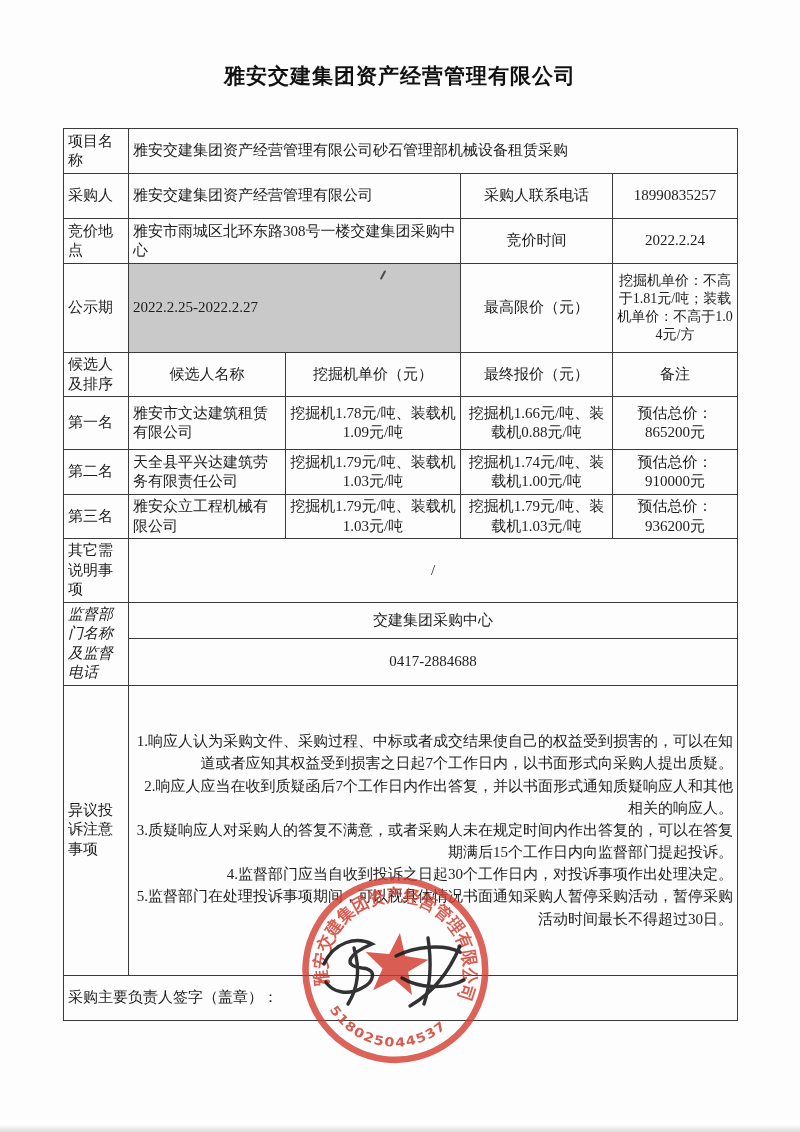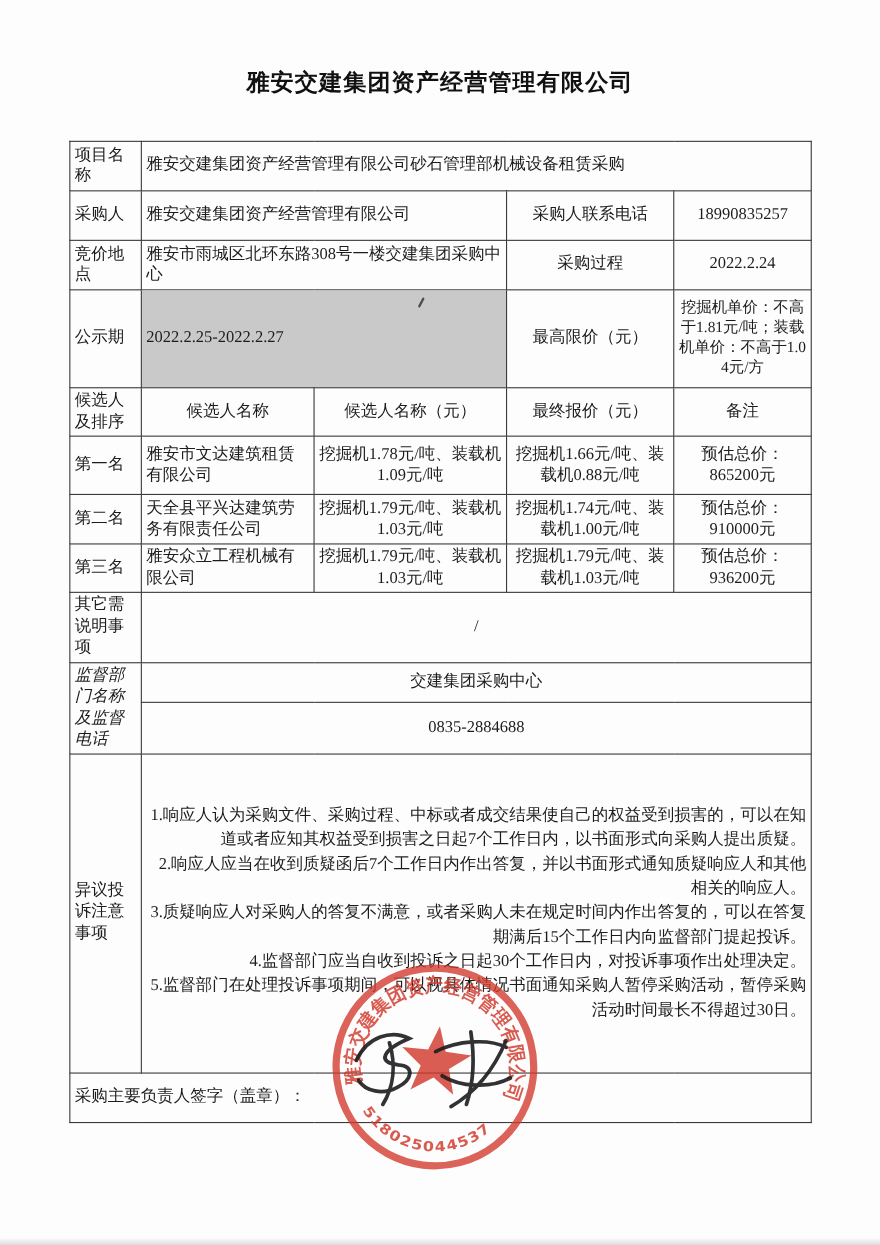--- a/index.html
+++ b/index.html
@@ -92,38 +92,38 @@
       <tr style="height:45px">
         <td class="lbl">采购人</td>
         <td class="left" colspan="2">雅安交建集团资产经营管理有限公司</td>
         <td class="center">采购人联系电话</td>
         <td class="center">18990835257</td>
       </tr>
 
       <tr style="height:45px">
         <td class="lbl">竞价地点</td>
         <td class="left" colspan="2">雅安市雨城区北环东路308号一楼交建集团采购中心</td>
-        <td class="center">采购过程</td>
+        <td class="center">竞价时间</td>
         <td class="center">2022.2.24</td>
       </tr>
 
       <tr style="height:89px">
         <td class="lbl">公示期</td>
         <td class="left gray" colspan="2">
           <span>2022.2.25-2022.2.27</span>
           <span class="pen-mark"></span>
         </td>
         <td class="center">最高限价（元）</td>
         <td class="center small-wrap">挖掘机单价：不高于1.81元/吨；装载机单价：不高于1.04元/方</td>
       </tr>
 
       <tr style="height:36px">
         <td class="lbl">候选人及排序</td>
         <td class="center">候选人名称</td>
-        <td class="center">候选人名称（元）</td>
+        <td class="center">挖掘机单价（元）</td>
         <td class="center">最终报价（元）</td>
         <td class="center">备注</td>
       </tr>
 
       <tr style="height:53px">
         <td class="lbl">第一名</td>
         <td class="left">雅安市文达建筑租赁有限公司</td>
         <td class="center">挖掘机1.78元/吨、装载机1.09元/吨</td>
         <td class="center">挖掘机1.66元/吨、装载机0.88元/吨</td>
         <td class="remark">预估总价：
@@ -151,21 +151,21 @@
       <tr style="height:46px">
         <td class="lbl">其它需说明事项</td>
         <td class="center" colspan="4">/</td>
       </tr>
 
       <tr style="height:33px">
         <td class="lbl-c" rowspan="2">监督部门名称及监督电话</td>
         <td class="center" colspan="4">交建集团采购中心</td>
       </tr>
       <tr style="height:42px">
-        <td class="center" colspan="4">0835-2884688</td>
+        <td class="center" colspan="4">0417-2884688</td>
       </tr>
 
       <tr style="height:290px">
         <td class="lbl">异议投诉注意事项</td>
         <td class="objection-cell" colspan="4">
           <div class="obj-item">1.响应人认为采购文件、采购过程、中标或者成交结果使自己的权益受到损害的，可以在知道或者应知其权益受到损害之日起7个工作日内，以书面形式向采购人提出质疑。</div>
           <div class="obj-item">2.响应人应当在收到质疑函后7个工作日内作出答复，并以书面形式通知质疑响应人和其他相关的响应人。</div>
           <div class="obj-item">3.质疑响应人对采购人的答复不满意，或者采购人未在规定时间内作出答复的，可以在答复期满后15个工作日内向监督部门提起投诉。</div>
           <div class="obj-item">4.监督部门应当自收到投诉之日起30个工作日内，对投诉事项作出处理决定。</div>
           <div class="obj-item">5.监督部门在处理投诉事项期间，可以视具体情况书面通知采购人暂停采购活动，暂停采购活动时间最长不得超过30日。</div>

